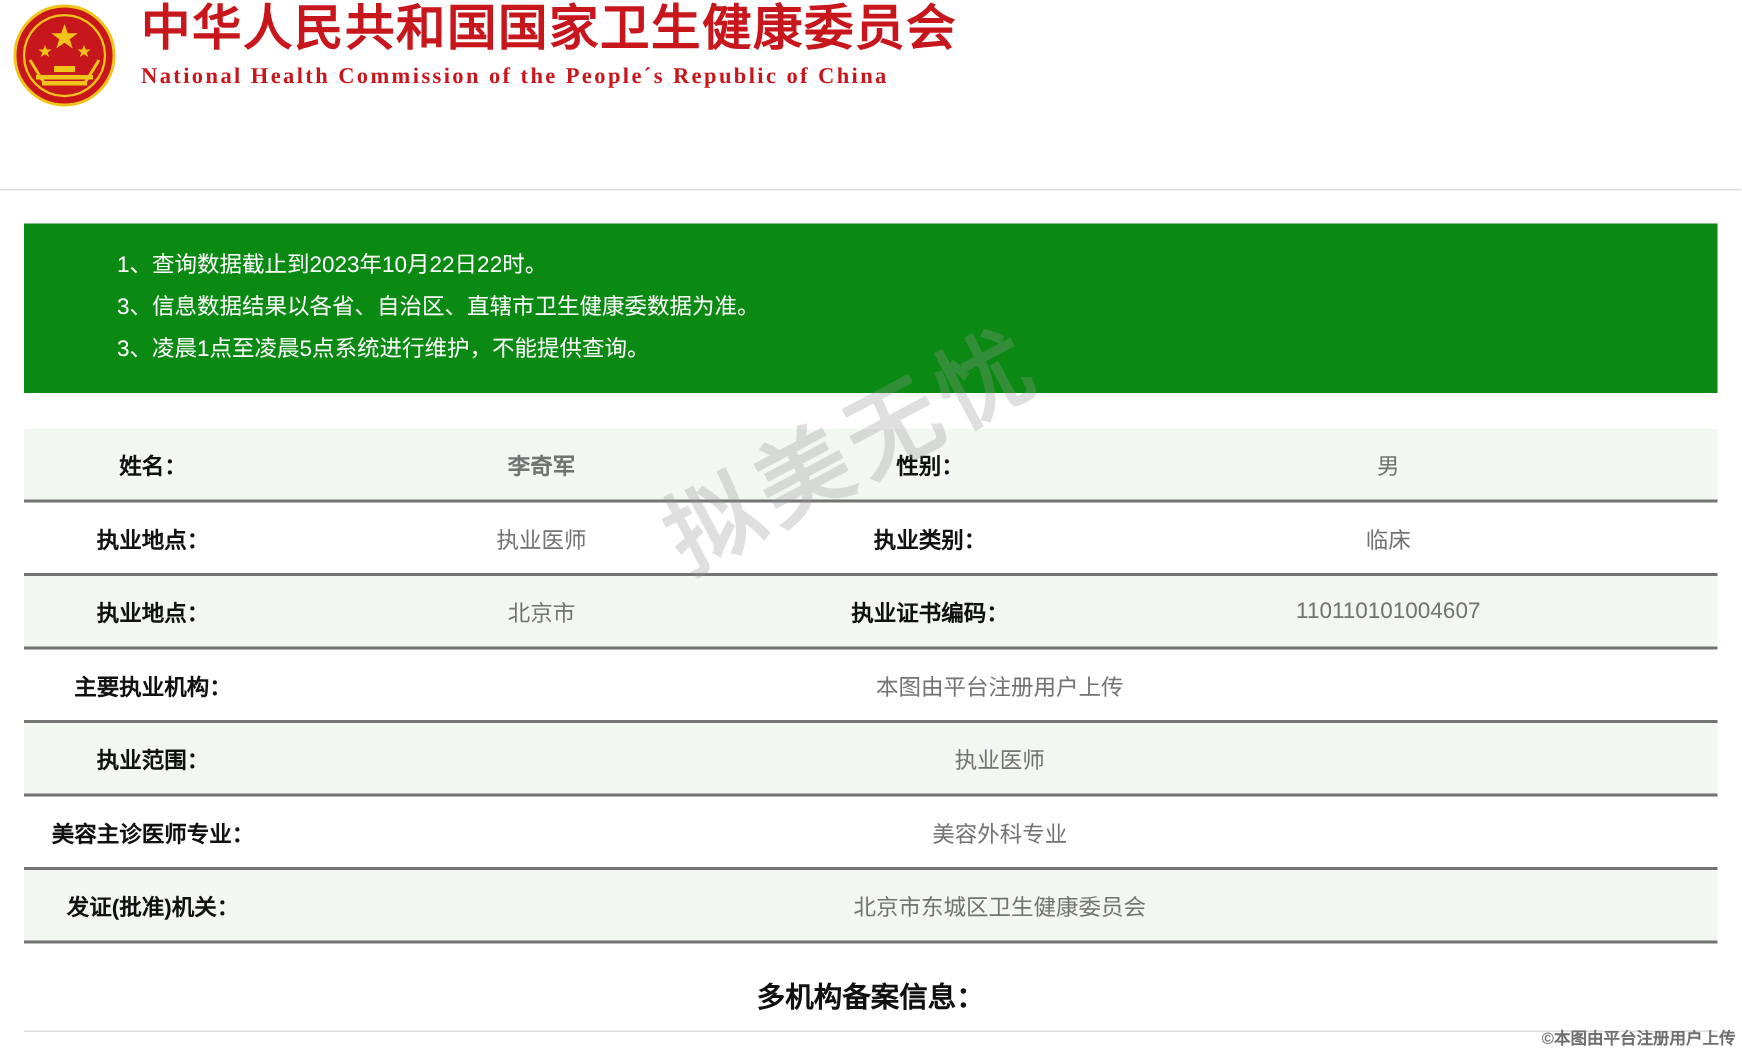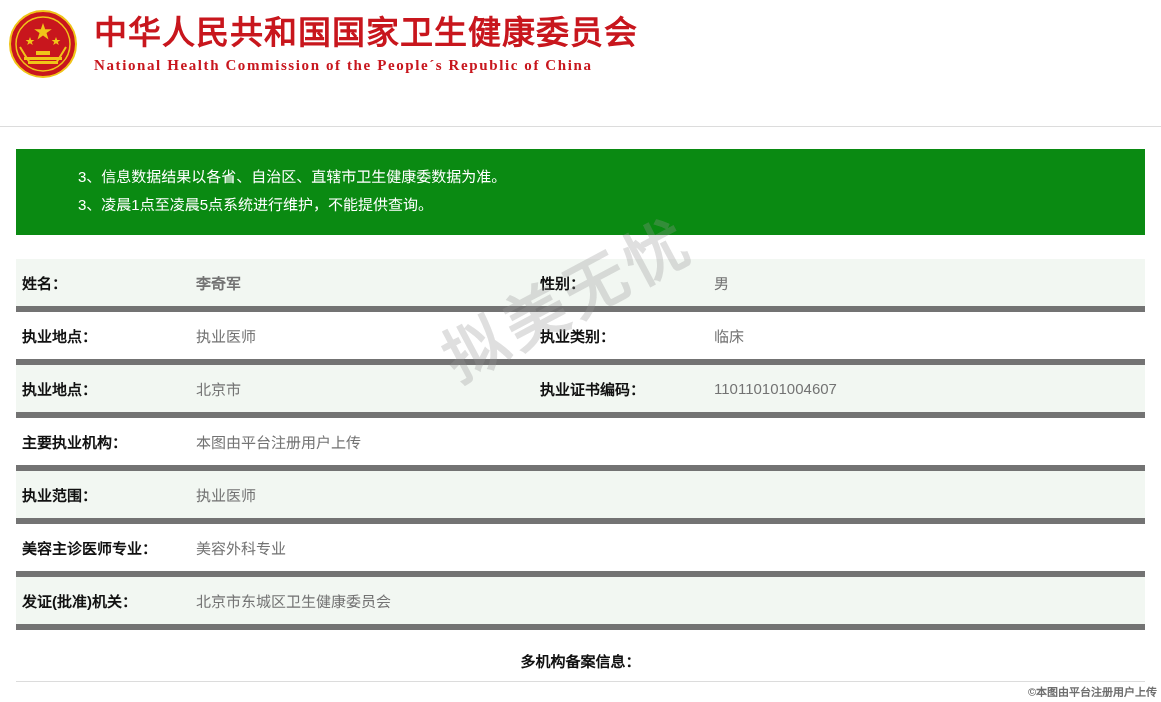--- a/index.html
+++ b/index.html
@@ -15,21 +15,21 @@
     overflow: hidden;
     position: relative;
   }
 
   
   .banner {
     width: 772px;
     height: 88px;
     background: #ffffff;
     display: flex;
-    align-items: center;
+    align-items: flex-start;
     padding-left: 6px;
     box-sizing: border-box;
   }
   .emblem {
     width: 74px;
     height: 74px;
     flex: 0 0 74px;
     position: relative;
   }
   .emblem svg { display: block; }
@@ -76,46 +76,48 @@
 
   
   .info-table {
     margin: 24px 16px 0 16px;
     border-collapse: collapse;
     width: calc(100% - 32px);
     table-layout: fixed;
     font-size: 15px;
   }
   .info-table td {
-    border-bottom: 6px solid #737373;
+    border-bottom: 2px solid #737373;
     padding: 13px 8px 13px 6px;
     vertical-align: middle;
     height: 19px;
+    text-align: center;
   }
   .info-table tr:nth-child(odd) td { background: #f2f7f2; }
   .info-table tr:nth-child(even) td { background: #ffffff; }
   .lbl {
     font-weight: bold;
     color: #111;
     width: 160px;
   }
   .val { color: #737373; }
   .val.bold { font-weight: bold; }
   .col-a { width: 160px; }
   .col-b { width: 330px; }
   .col-c { width: 160px; }
   .col-d { width: auto; }
 
   
   .multi-title {
     text-align: center;
     font-weight: bold;
-    font-size: 15px;
+    font-size: 19px;
     padding: 20px 0 10px 0;
     color: #111;
+    font-family: Liberation Mono, monospace;
   }
   .divider {
     border-top: 1px solid #dcdcdc;
     margin: 0 16px;
   }
   .close-link {
     text-align: center;
     font-size: 15px;
     color: #111;
     padding-top: 38px;
@@ -168,20 +170,21 @@
     </svg>
   </div>
   <div class="banner-text">
     <div class="banner-cn">中华人民共和国国家卫生健康委员会</div>
     <div class="banner-en">National Health Commission of the People´s Republic of China</div>
   </div>
 </div>
 <div class="header-rule"></div>
 
 <div class="notice">
+  <div>1、查询数据截止到2023年10月22日22时。</div>
   <div>3、信息数据结果以各省、自治区、直辖市卫生健康委数据为准。</div>
   <div>3、凌晨1点至凌晨5点系统进行维护，不能提供查询。</div>
 </div>
 
 <table class="info-table">
   <tbody>
     <tr>
       <td class="lbl col-a">姓名：</td>
       <td class="val bold col-b">李奇军</td>
       <td class="lbl col-c">性别：</td>

